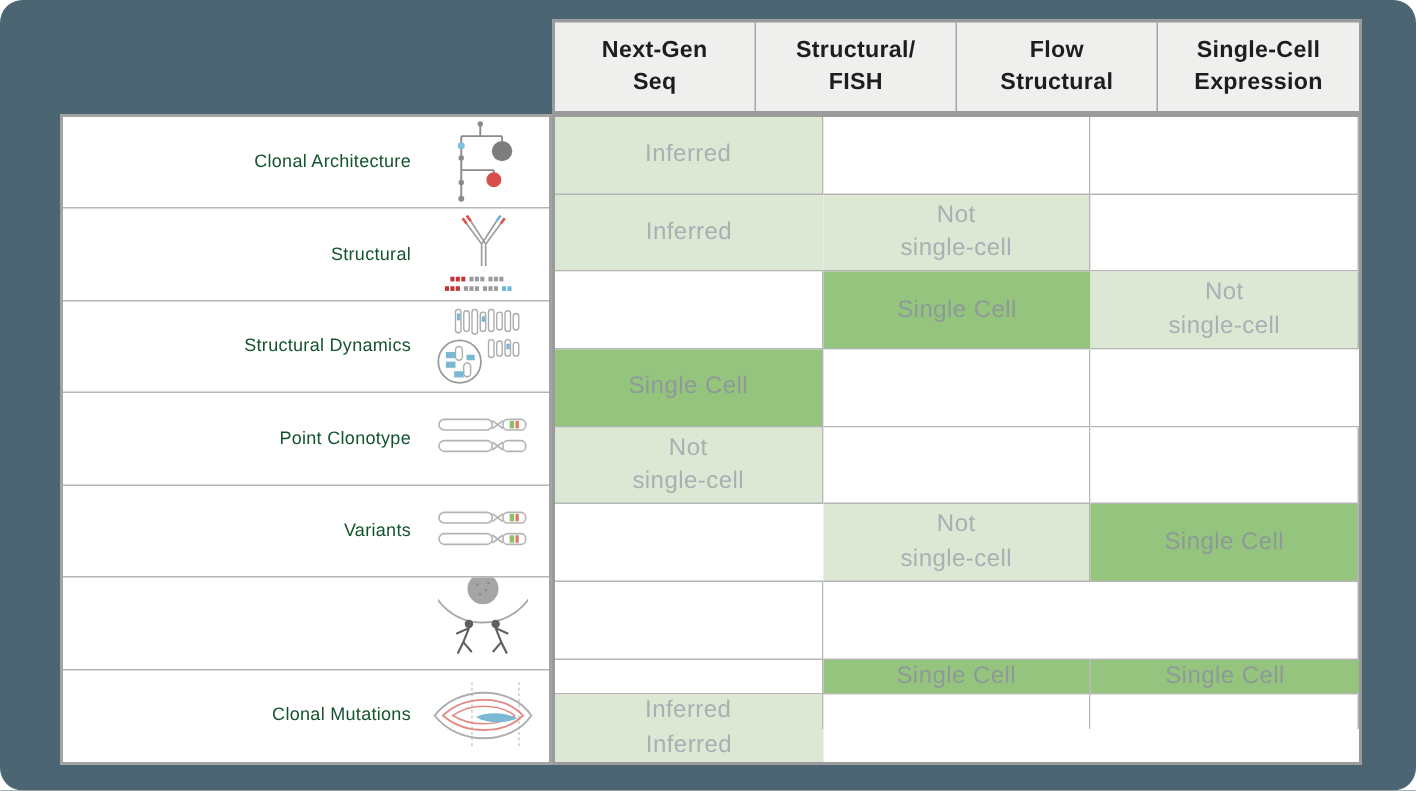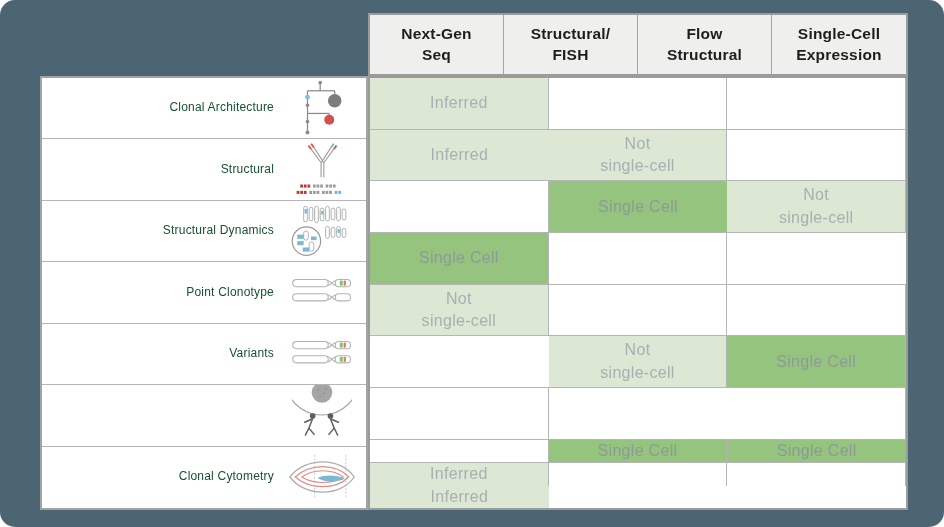--- a/index.html
+++ b/index.html
@@ -213,21 +213,21 @@
               <line x1="18" y1="46" x2="24" y2="53"></line>
       <line x1="41" y1="36" x2="45" y2="46"></line>
               <line x1="41" y1="36" x2="50" y2="40"></line>
       <line x1="45" y1="46" x2="49" y2="54"></line>
               <line x1="45" y1="46" x2="39" y2="53"></line>
     </g>
   </svg>
         </div>
       </div>
       <div class="lcell">
-        <div class="ltext">Clonal Cytometry</div>
+        <div class="ltext">Clonal Mutations</div>
         <div class="icon-box">
           <svg width="70" height="50" viewBox="0 0 76 52" fill="none">
     <line x1="30" y1="2" x2="30" y2="50" stroke="#c4c4c4" stroke-width="1" stroke-dasharray="2 2"></line>
     <line x1="64" y1="2" x2="64" y2="50" stroke="#c4c4c4" stroke-width="1" stroke-dasharray="2 2"></line>
     <path d="M3,26 C20,4 58,4 73,26 C58,48 20,48 3,26 Z" stroke="#adadad" stroke-width="1.4"></path>
     <path d="M9,26 C25,11 53,11 67,26 C53,40 25,40 9,26 Z" stroke="#e48a85" stroke-width="1.3"></path>
     <path d="M16,26 C29,17 49,17 61,26 C49,34 29,34 16,26 Z" stroke="#e48a85" stroke-width="1.1"></path>
     <path d="M33,27 C42,23 55,24 63,28 C54,32 41,32 33,27 Z" fill="#7ab8d4"></path>
   </svg>
         </div>

